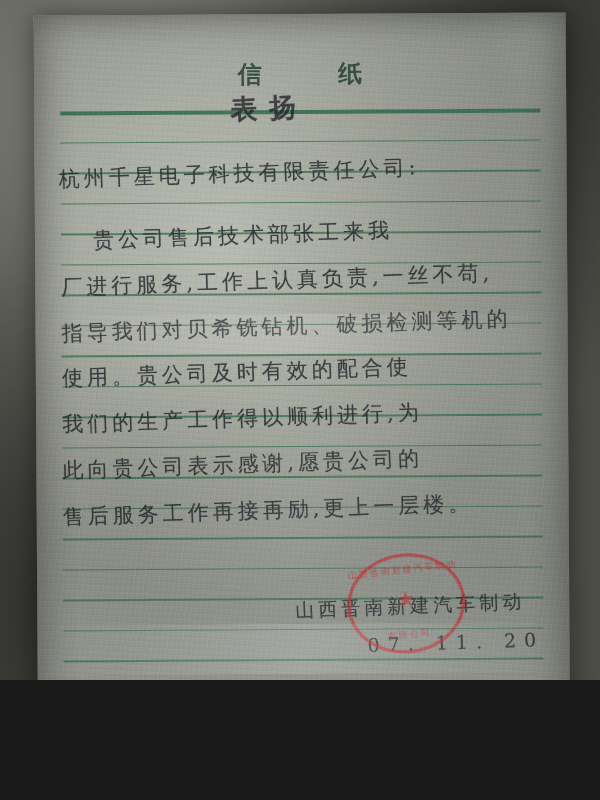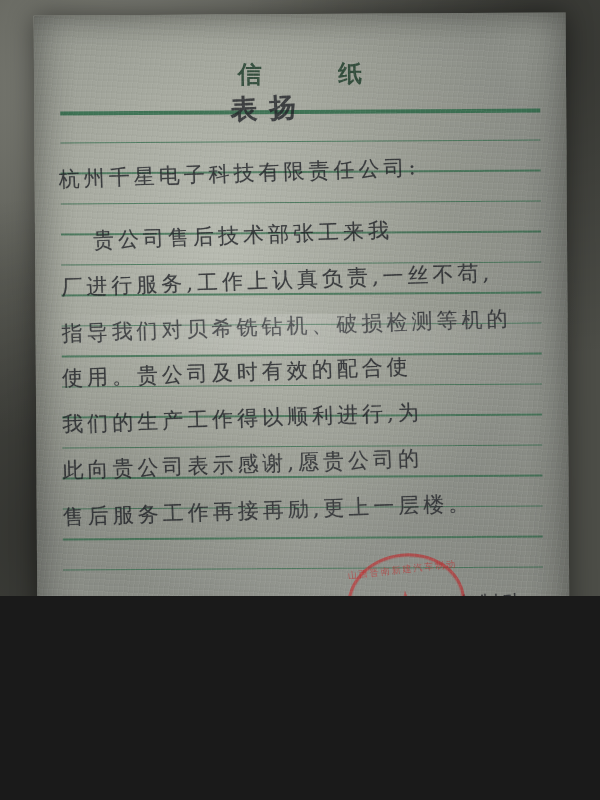--- a/index.html
+++ b/index.html
@@ -10,21 +10,21 @@
   body {
     width: 600px;
     height: 800px;
     overflow: hidden;
     font-family: "Liberation Sans", sans-serif;
   }
 
   #scan {
     position: relative;
     width: 600px;
-    height: 596px;
+    height: 680px;
     background: #4d7c0f;
     overflow: hidden;
   }
 
   
   .backdrop {
     position: absolute;
     inset: 0;
     background:
       radial-gradient(ellipse 70% 60% at 20% 15%, #81827a 0%, #5d5e57 60%, #4c4d47 100%),

